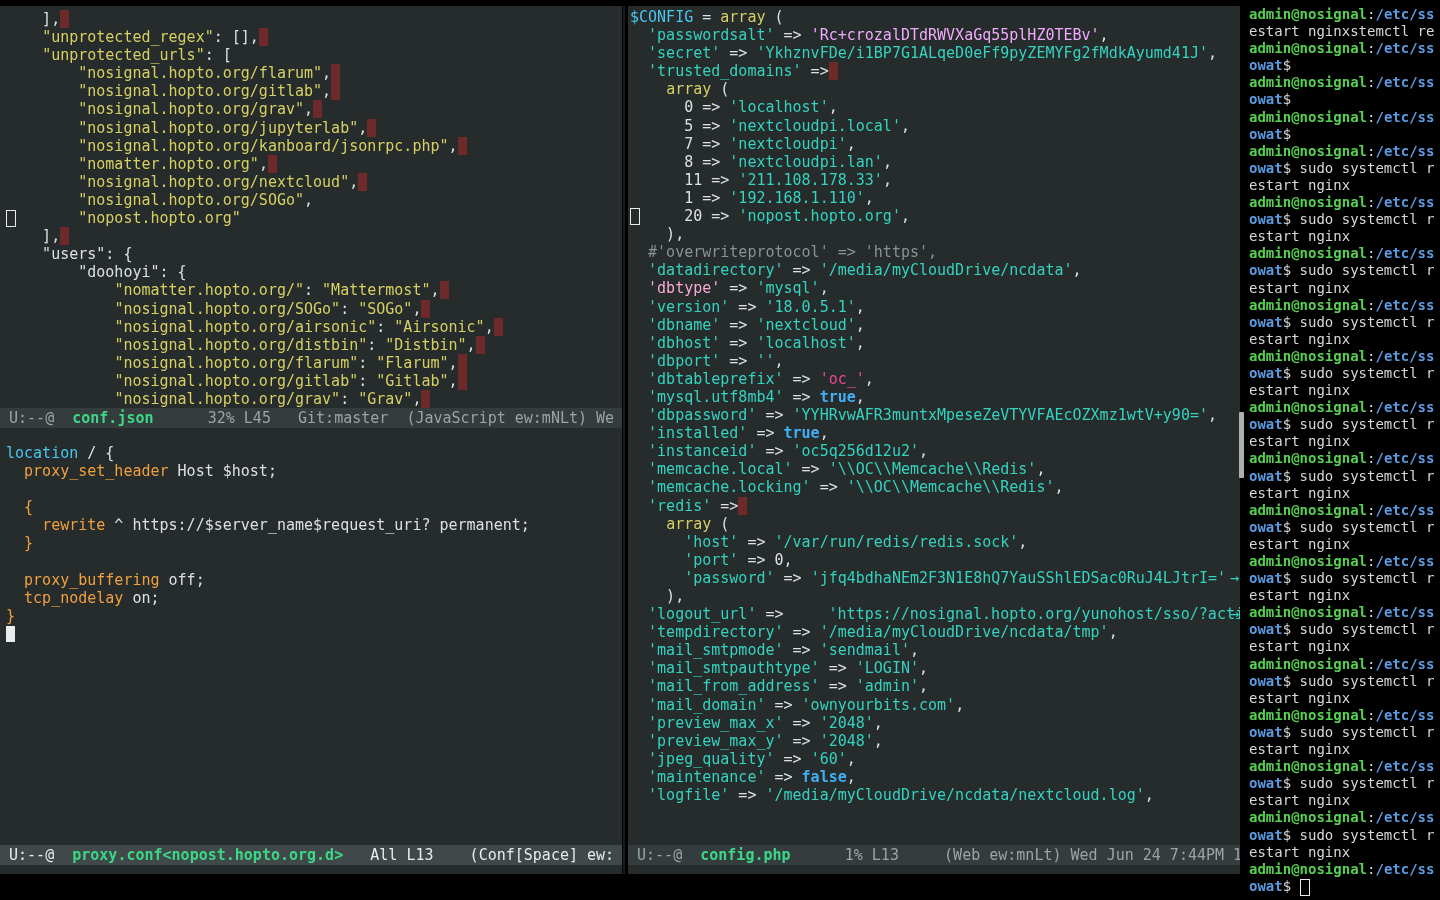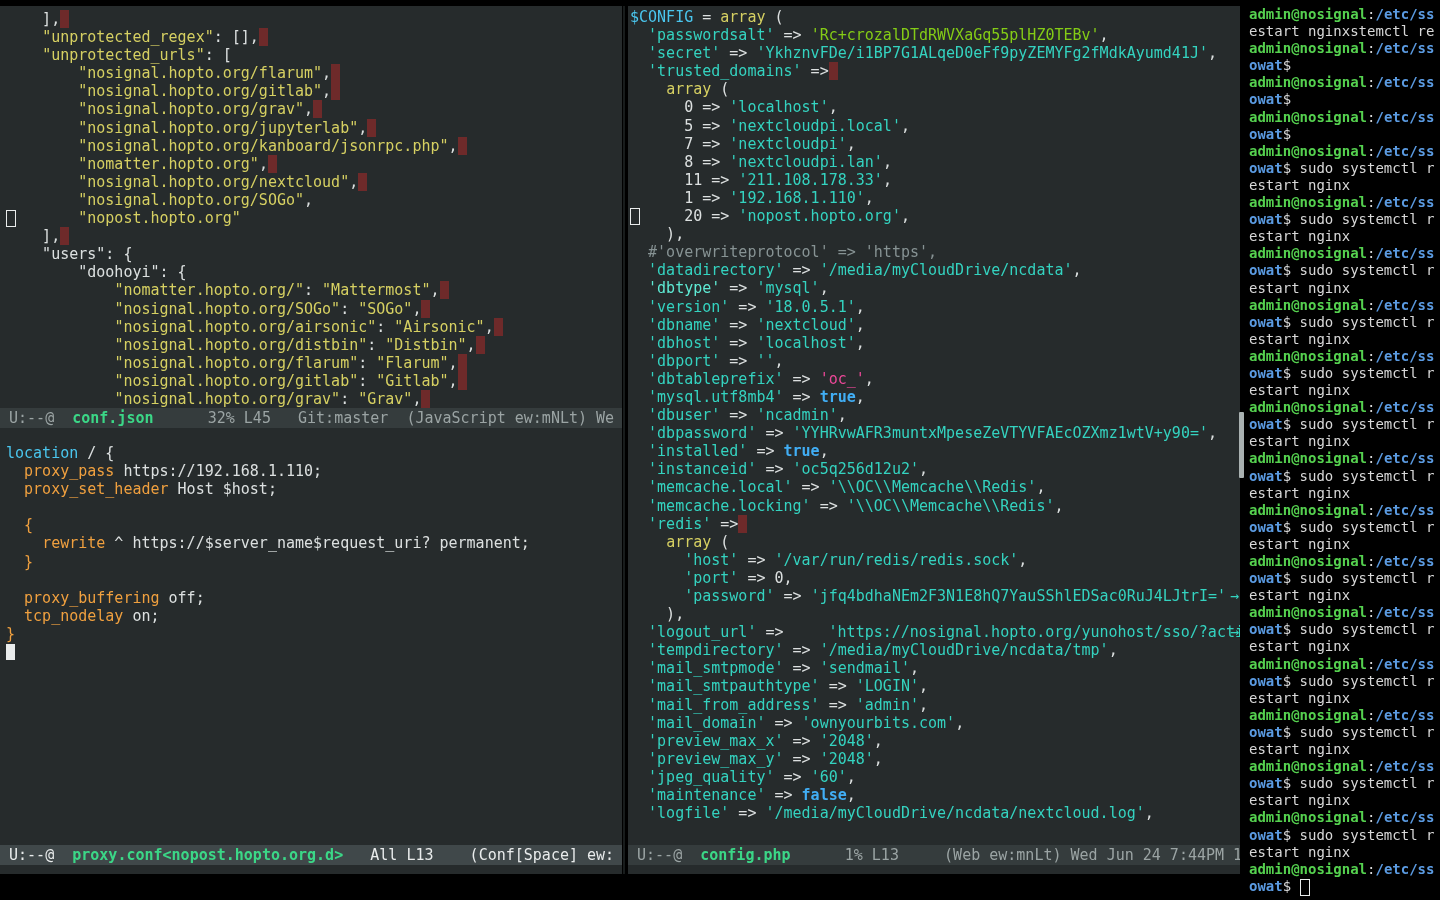--- a/index.html
+++ b/index.html
@@ -46,62 +46,60 @@
       <div class="line"><span style="color: rgb(220, 224, 224);">            </span><span style="color: rgb(214, 208, 98);">"nosignal.hopto.org/SOGo"</span><span style="color: rgb(220, 224, 224);">: </span><span style="color: rgb(214, 208, 98);">"SOGo"</span><span style="color: rgb(220, 224, 224);">,</span><span style="background: rgb(110, 42, 42);"> </span></div>
       <div class="line"><span style="color: rgb(220, 224, 224);">            </span><span style="color: rgb(214, 208, 98);">"nosignal.hopto.org/airsonic"</span><span style="color: rgb(220, 224, 224);">: </span><span style="color: rgb(214, 208, 98);">"Airsonic"</span><span style="color: rgb(220, 224, 224);">,</span><span style="background: rgb(110, 42, 42);"> </span></div>
       <div class="line"><span style="color: rgb(220, 224, 224);">            </span><span style="color: rgb(214, 208, 98);">"nosignal.hopto.org/distbin"</span><span style="color: rgb(220, 224, 224);">: </span><span style="color: rgb(214, 208, 98);">"Distbin"</span><span style="color: rgb(220, 224, 224);">,</span><span style="background: rgb(110, 42, 42);"> </span></div>
       <div class="line"><span style="color: rgb(220, 224, 224);">            </span><span style="color: rgb(214, 208, 98);">"nosignal.hopto.org/flarum"</span><span style="color: rgb(220, 224, 224);">: </span><span style="color: rgb(214, 208, 98);">"Flarum"</span><span style="color: rgb(220, 224, 224);">,</span><span style="background: rgb(110, 42, 42);"> </span></div>
       <div class="line"><span style="color: rgb(220, 224, 224);">            </span><span style="color: rgb(214, 208, 98);">"nosignal.hopto.org/gitlab"</span><span style="color: rgb(220, 224, 224);">: </span><span style="color: rgb(214, 208, 98);">"Gitlab"</span><span style="color: rgb(220, 224, 224);">,</span><span style="background: rgb(110, 42, 42);"> </span></div>
       <div class="line"><span style="color: rgb(220, 224, 224);">            </span><span style="color: rgb(214, 208, 98);">"nosignal.hopto.org/grav"</span><span style="color: rgb(220, 224, 224);">: </span><span style="color: rgb(214, 208, 98);">"Grav"</span><span style="color: rgb(220, 224, 224);">,</span><span style="background: rgb(110, 42, 42);"> </span></div>
     </div>
   <div class="modeline inactive" style="top: 402px; background: rgb(53, 60, 61); color: rgb(155, 164, 164);"><span> U:--@  </span><span class="mlfile" style="color: rgb(59, 215, 135);">conf.json</span><span>      32% L45   Git:master  (JavaScript ew:mNLt) We</span></div>
   <div class="lines" style="top:438px;left:6px;right:0;">
       <div class="line"><span style="color: rgb(74, 198, 238);">location</span><span style="color: rgb(220, 224, 224);"> / {</span></div>
-      <div class="line"><span style="color: rgb(220, 224, 224);">  </span><span style="color: rgb(240, 160, 63);">proxy_pass</span><span style="color: rgb(220, 224, 224);"> https://192.168.1.110;</span></div>
       <div class="line"><span style="color: rgb(220, 224, 224);">  </span><span style="color: rgb(240, 160, 63);">proxy_set_header</span><span style="color: rgb(220, 224, 224);"> Host $host;</span></div>
       <div class="line"></div>
       <div class="line"><span style="color: rgb(220, 224, 224);">  </span><span style="color: rgb(240, 160, 63);">{</span></div>
       <div class="line"><span style="color: rgb(220, 224, 224);">    </span><span style="color: rgb(240, 160, 63);">rewrite</span><span style="color: rgb(220, 224, 224);"> ^ https://$server_name$request_uri? permanent;</span></div>
       <div class="line"><span style="color: rgb(220, 224, 224);">  </span><span style="color: rgb(240, 160, 63);">}</span></div>
       <div class="line"></div>
       <div class="line"><span style="color: rgb(220, 224, 224);">  </span><span style="color: rgb(240, 160, 63);">proxy_buffering</span><span style="color: rgb(220, 224, 224);"> off;</span></div>
       <div class="line"><span style="color: rgb(220, 224, 224);">  </span><span style="color: rgb(240, 160, 63);">tcp_nodelay</span><span style="color: rgb(220, 224, 224);"> on;</span></div>
       <div class="line"><span style="color: rgb(240, 160, 63);">}</span></div>
       <div class="line"><span class="cursor-block" style="left: 0px; background: rgb(233, 236, 236);"></span></div>
     </div>
   <div class="modeline active" style="top: 839px; background: rgb(64, 72, 74); color: rgb(233, 236, 236);"><span> U:--@  </span><span class="mlfile" style="color: rgb(59, 215, 135);">proxy.conf&lt;nopost.hopto.org.d&gt;</span><span>   All L13    (Conf[Space] ew:</span></div>
 </div>
 
 <div class="vdivider" style="left:623px;top:6px;width:2px;height:868px;"></div>
 
 <div class="pane emacs" style="left: 628px; top: 6px; width: 612px; height: 868px; background: rgb(38, 43, 44);">
   <div class="lines" style="top:2px;left:2px;right:0;">
       <div class="line"><span style="color: rgb(74, 198, 238);">$CONFIG</span><span style="color: rgb(220, 224, 224);"> = </span><span style="color: rgb(214, 208, 98);">array</span><span style="color: rgb(220, 224, 224);"> (</span></div>
-      <div class="line"><span style="color: rgb(220, 224, 224);">  </span><span style="color: rgb(52, 211, 192);">'passwordsalt'</span><span style="color: rgb(220, 224, 224);"> =&gt; </span><span style="color: #84cc16;">'Rc+crozalDTdRWVXaGq55plHZ0TEBv'</span><span style="color: rgb(220, 224, 224);">,</span></div>
+      <div class="line"><span style="color: rgb(220, 224, 224);">  </span><span style="color: rgb(52, 211, 192);">'passwordsalt'</span><span style="color: rgb(220, 224, 224);"> =&gt; </span><span style="color: #f0abfc;">'Rc+crozalDTdRWVXaGq55plHZ0TEBv'</span><span style="color: rgb(220, 224, 224);">,</span></div>
       <div class="line"><span style="color: rgb(220, 224, 224);">  </span><span style="color: rgb(52, 211, 192);">'secret'</span><span style="color: rgb(220, 224, 224);"> =&gt; </span><span style="color: rgb(52, 211, 192);">'YkhznvFDe/i1BP7G1ALqeD0eFf9pyZEMYFg2fMdkAyumd41J'</span><span style="color: rgb(220, 224, 224);">,</span></div>
       <div class="line"><span style="color: rgb(220, 224, 224);">  </span><span style="color: rgb(52, 211, 192);">'trusted_domains'</span><span style="color: rgb(220, 224, 224);"> =&gt;</span><span style="background: rgb(110, 42, 42);"> </span></div>
       <div class="line"><span style="color: rgb(220, 224, 224);">    </span><span style="color: rgb(214, 208, 98);">array</span><span style="color: rgb(220, 224, 224);"> (</span></div>
       <div class="line"><span style="color: rgb(220, 224, 224);">      0 =&gt; </span><span style="color: rgb(52, 211, 192);">'localhost'</span><span style="color: rgb(220, 224, 224);">,</span></div>
       <div class="line"><span style="color: rgb(220, 224, 224);">      5 =&gt; </span><span style="color: rgb(52, 211, 192);">'nextcloudpi.local'</span><span style="color: rgb(220, 224, 224);">,</span></div>
       <div class="line"><span style="color: rgb(220, 224, 224);">      7 =&gt; </span><span style="color: rgb(52, 211, 192);">'nextcloudpi'</span><span style="color: rgb(220, 224, 224);">,</span></div>
       <div class="line"><span style="color: rgb(220, 224, 224);">      8 =&gt; </span><span style="color: rgb(52, 211, 192);">'nextcloudpi.lan'</span><span style="color: rgb(220, 224, 224);">,</span></div>
       <div class="line"><span style="color: rgb(220, 224, 224);">      11 =&gt; </span><span style="color: rgb(52, 211, 192);">'211.108.178.33'</span><span style="color: rgb(220, 224, 224);">,</span></div>
       <div class="line"><span style="color: rgb(220, 224, 224);">      1 =&gt; </span><span style="color: rgb(52, 211, 192);">'192.168.1.110'</span><span style="color: rgb(220, 224, 224);">,</span></div>
       <div class="line"><span style="color: rgb(220, 224, 224);">      20 =&gt; </span><span style="color: rgb(52, 211, 192);">'nopost.hopto.org'</span><span style="color: rgb(220, 224, 224);">,</span><span class="cursor-hollow" style="left: 0px; border-color: rgb(233, 236, 236);"></span></div>
       <div class="line"><span style="color: rgb(220, 224, 224);">    ),</span></div>
       <div class="line"><span style="color: rgb(135, 147, 148);">  #'overwriteprotocol' =&gt; 'https',</span></div>
       <div class="line"><span style="color: rgb(220, 224, 224);">  </span><span style="color: rgb(52, 211, 192);">'datadirectory'</span><span style="color: rgb(220, 224, 224);"> =&gt; </span><span style="color: rgb(52, 211, 192);">'/media/myCloudDrive/ncdata'</span><span style="color: rgb(220, 224, 224);">,</span></div>
-      <div class="line"><span style="color: rgb(220, 224, 224);">  </span><span style="color: #5eead4;">'dbtype'</span><span style="color: rgb(220, 224, 224);"> =&gt; </span><span style="color: rgb(52, 211, 192);">'mysql'</span><span style="color: rgb(220, 224, 224);">,</span></div>
+      <div class="line"><span style="color: rgb(220, 224, 224);">  </span><span style="color: #f9a8d4;">'dbtype'</span><span style="color: rgb(220, 224, 224);"> =&gt; </span><span style="color: rgb(52, 211, 192);">'mysql'</span><span style="color: rgb(220, 224, 224);">,</span></div>
       <div class="line"><span style="color: rgb(220, 224, 224);">  </span><span style="color: rgb(52, 211, 192);">'version'</span><span style="color: rgb(220, 224, 224);"> =&gt; </span><span style="color: rgb(52, 211, 192);">'18.0.5.1'</span><span style="color: rgb(220, 224, 224);">,</span></div>
       <div class="line"><span style="color: rgb(220, 224, 224);">  </span><span style="color: rgb(52, 211, 192);">'dbname'</span><span style="color: rgb(220, 224, 224);"> =&gt; </span><span style="color: rgb(52, 211, 192);">'nextcloud'</span><span style="color: rgb(220, 224, 224);">,</span></div>
       <div class="line"><span style="color: rgb(220, 224, 224);">  </span><span style="color: rgb(52, 211, 192);">'dbhost'</span><span style="color: rgb(220, 224, 224);"> =&gt; </span><span style="color: rgb(52, 211, 192);">'localhost'</span><span style="color: rgb(220, 224, 224);">,</span></div>
       <div class="line"><span style="color: rgb(220, 224, 224);">  </span><span style="color: rgb(52, 211, 192);">'dbport'</span><span style="color: rgb(220, 224, 224);"> =&gt; </span><span style="color: rgb(52, 211, 192);">''</span><span style="color: rgb(220, 224, 224);">,</span></div>
       <div class="line"><span style="color: rgb(220, 224, 224);">  </span><span style="color: rgb(52, 211, 192);">'dbtableprefix'</span><span style="color: rgb(220, 224, 224);"> =&gt; </span><span style="color: #ec4899;">'oc_'</span><span style="color: rgb(220, 224, 224);">,</span></div>
       <div class="line"><span style="color: rgb(220, 224, 224);">  </span><span style="color: rgb(52, 211, 192);">'mysql.utf8mb4'</span><span style="color: rgb(220, 224, 224);"> =&gt; </span><span class="bold" style="color: rgb(65, 174, 245);">true</span><span style="color: rgb(220, 224, 224);">,</span></div>
-      <div class="line"><span style="color: rgb(220, 224, 224);">  </span><span style="color: rgb(52, 211, 192);">'dbuser'</span><span style="color: rgb(220, 224, 224);"> =&gt; </span><span style="color: rgb(52, 211, 192);">'ncadmin'</span><span style="color: rgb(220, 224, 224);">,</span></div>
       <div class="line"><span style="color: rgb(220, 224, 224);">  </span><span style="color: rgb(52, 211, 192);">'dbpassword'</span><span style="color: rgb(220, 224, 224);"> =&gt; </span><span style="color: rgb(52, 211, 192);">'YYHRvwAFR3muntxMpeseZeVTYVFAEcOZXmz1wtV+y90='</span><span style="color: rgb(220, 224, 224);">,</span></div>
       <div class="line"><span style="color: rgb(220, 224, 224);">  </span><span style="color: rgb(52, 211, 192);">'installed'</span><span style="color: rgb(220, 224, 224);"> =&gt; </span><span class="bold" style="color: rgb(65, 174, 245);">true</span><span style="color: rgb(220, 224, 224);">,</span></div>
       <div class="line"><span style="color: rgb(220, 224, 224);">  </span><span style="color: rgb(52, 211, 192);">'instanceid'</span><span style="color: rgb(220, 224, 224);"> =&gt; </span><span style="color: rgb(52, 211, 192);">'oc5q256d12u2'</span><span style="color: rgb(220, 224, 224);">,</span></div>
       <div class="line"><span style="color: rgb(220, 224, 224);">  </span><span style="color: rgb(52, 211, 192);">'memcache.local'</span><span style="color: rgb(220, 224, 224);"> =&gt; </span><span style="color: rgb(52, 211, 192);">'\\OC\\Memcache\\Redis'</span><span style="color: rgb(220, 224, 224);">,</span></div>
       <div class="line"><span style="color: rgb(220, 224, 224);">  </span><span style="color: rgb(52, 211, 192);">'memcache.locking'</span><span style="color: rgb(220, 224, 224);"> =&gt; </span><span style="color: rgb(52, 211, 192);">'\\OC\\Memcache\\Redis'</span><span style="color: rgb(220, 224, 224);">,</span></div>
       <div class="line"><span style="color: rgb(220, 224, 224);">  </span><span style="color: rgb(52, 211, 192);">'redis'</span><span style="color: rgb(220, 224, 224);"> =&gt;</span><span style="background: rgb(110, 42, 42);"> </span></div>
       <div class="line"><span style="color: rgb(220, 224, 224);">    </span><span style="color: rgb(214, 208, 98);">array</span><span style="color: rgb(220, 224, 224);"> (</span></div>
       <div class="line"><span style="color: rgb(220, 224, 224);">      </span><span style="color: rgb(52, 211, 192);">'host'</span><span style="color: rgb(220, 224, 224);"> =&gt; </span><span style="color: rgb(52, 211, 192);">'/var/run/redis/redis.sock'</span><span style="color: rgb(220, 224, 224);">,</span></div>
       <div class="line"><span style="color: rgb(220, 224, 224);">      </span><span style="color: rgb(52, 211, 192);">'port'</span><span style="color: rgb(220, 224, 224);"> =&gt; 0,</span></div>
       <div class="line"><span style="color: rgb(220, 224, 224);">      </span><span style="color: rgb(52, 211, 192);">'password'</span><span style="color: rgb(220, 224, 224);"> =&gt; </span><span style="color: rgb(52, 211, 192);">'jfq4bdhaNEm2F3N1E8hQ7YauSShlEDSac0RuJ4LJtrI='</span><span class="trunc-arrow" style="color: rgb(52, 211, 192);">→</span></div>

